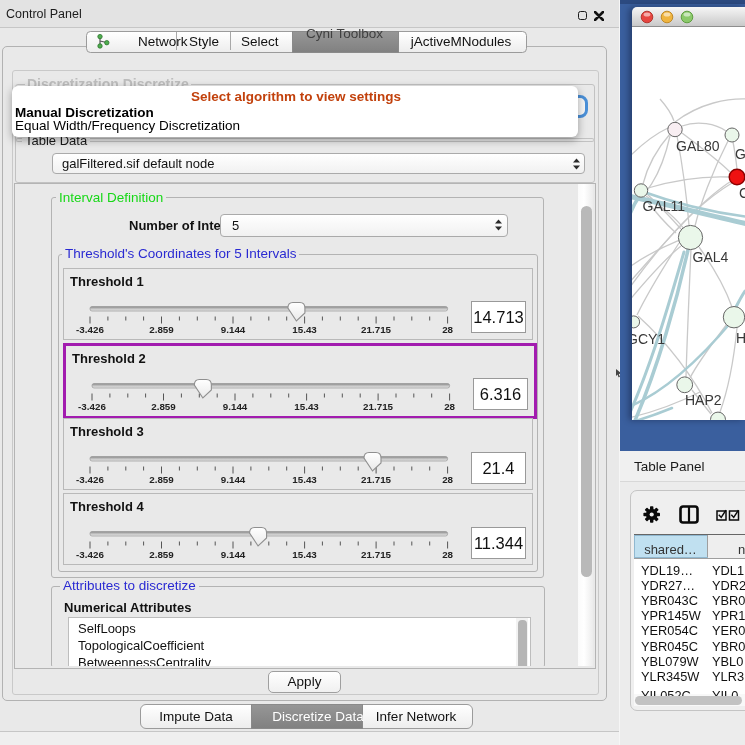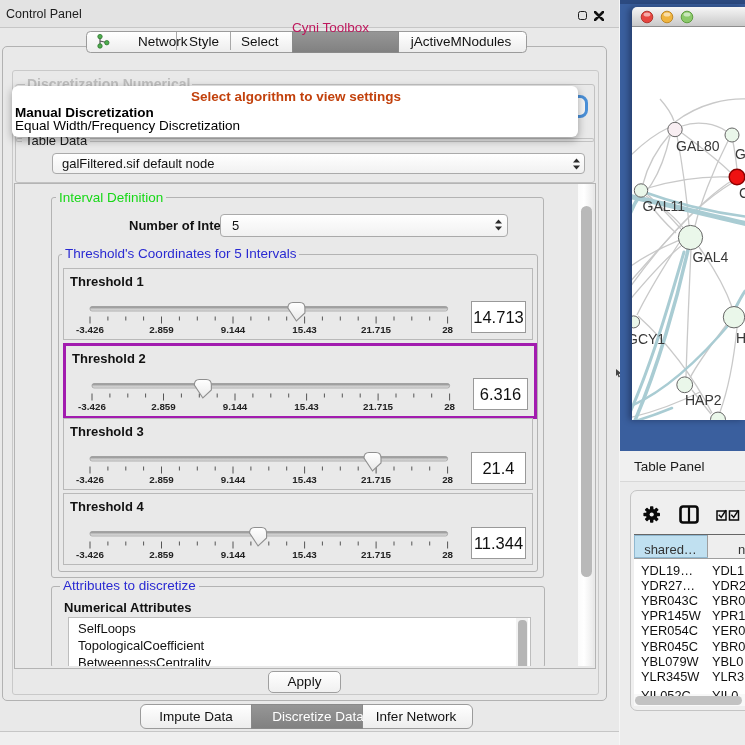--- a/index.html
+++ b/index.html
@@ -29,25 +29,25 @@
   <div class="abs" style="left:292px;top:31px;width:105px;height:20px;background:linear-gradient(#969696,#818181);border:1px solid #8a8a8a;"></div>
   <svg class="abs" style="left:95px;top:33px;" width="18" height="17" viewBox="0 0 18 17">
     <path d="M5,4 L5,13 M5,8 L11.5,9.5" stroke="#555" stroke-width="1.2" fill="none"></path>
     <circle cx="5" cy="3.6" r="2.2" fill="#4fae4f" stroke="#2c732c" stroke-width="0.8"></circle>
     <circle cx="5" cy="13" r="2.2" fill="#4fae4f" stroke="#2c732c" stroke-width="0.8"></circle>
     <circle cx="11.8" cy="9.7" r="2.2" fill="#4fae4f" stroke="#2c732c" stroke-width="0.8"></circle>
   </svg>
   <div class="abs" style="left:114px;top:34px;width:52px;font-size:13.5px;color:#111;margin-left:24px;">Network</div>
   <div class="abs" style="left:189px;top:34px;font-size:13.5px;color:#111;">Style</div>
   <div class="abs" style="left:241px;top:34px;font-size:13.5px;color:#111;">Select</div>
-  <div class="abs" style="left:292px;top:20px;width:105px;font-size:13.5px;color:#be185d;">Cyni Toolbox</div>
+  <div class="abs" style="left:292px;top:26px;width:105px;text-align:center;font-size:13.5px;color:#404040;">Cyni Toolbox</div>
   <div class="abs" style="left:397px;top:34px;width:128px;text-align:center;font-size:13.5px;color:#111;">jActiveMNodules</div>
 
   <div class="abs" style="left:15px;top:84px;width:578px;height:56px;border:1px solid #c2c2c2;border-radius:3px;"></div>
-  <div class="abs" style="left:25px;top:76px;font-size:14px;font-weight:bold;color:#bdbdbd;background:#e9e9e9;padding:0 2px;">Discretization Numerical</div>
+  <div class="abs" style="left:25px;top:76px;font-size:14px;font-weight:bold;color:#bdbdbd;background:#e9e9e9;padding:0 2px;">Discretization Discretize</div>
 
   <div class="abs" style="left:552px;top:95px;width:30px;height:17px;background:#f7f7f7;border:3px solid #4b90d8;border-radius:8px;"></div>
 
   <div class="abs" style="left:15px;top:138px;width:578px;height:43px;border:1px solid #c2c2c2;border-radius:3px;"></div>
   <div class="abs" style="left:22px;top:133px;background:#e9e9e9;padding:0 3px;font-size:13px;color:#1a1a1a;z-index:2;">Table Data</div>
   <div class="abs" style="left:52px;top:153px;width:531px;height:19px;background:linear-gradient(#ffffff,#f1f1f1);border:1px solid #aaa;border-radius:4px;"></div>
   <div class="abs" style="left:62px;top:156px;font-size:13px;color:#111;">galFiltered.sif default node</div>
   <svg class="abs" style="left:572px;top:158px;" width="9" height="12" viewBox="0 0 9 12">
     <path d="M4.5,0.5 L8,4.6 L1,4.6 Z" fill="#2a2a2a"></path>
       <path d="M4.5,11.5 L8,7.4 L1,7.4 Z" fill="#2a2a2a"></path>

